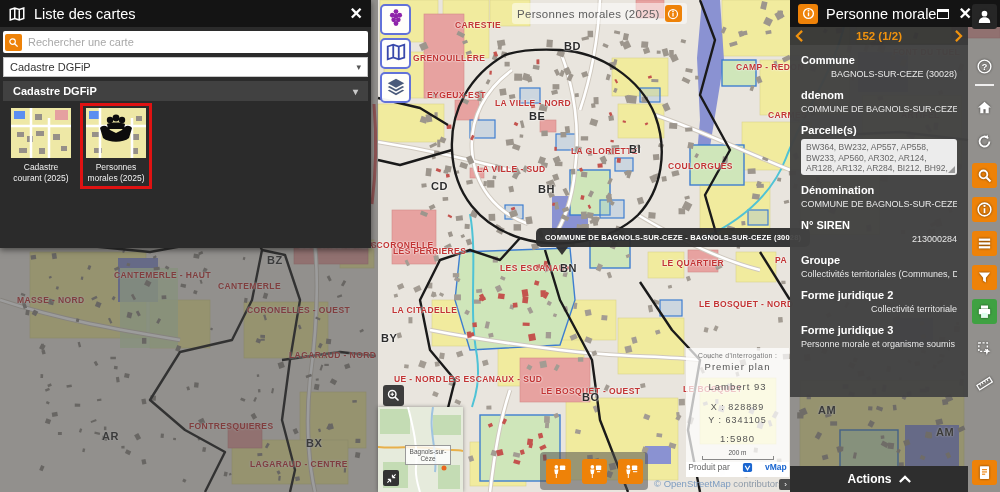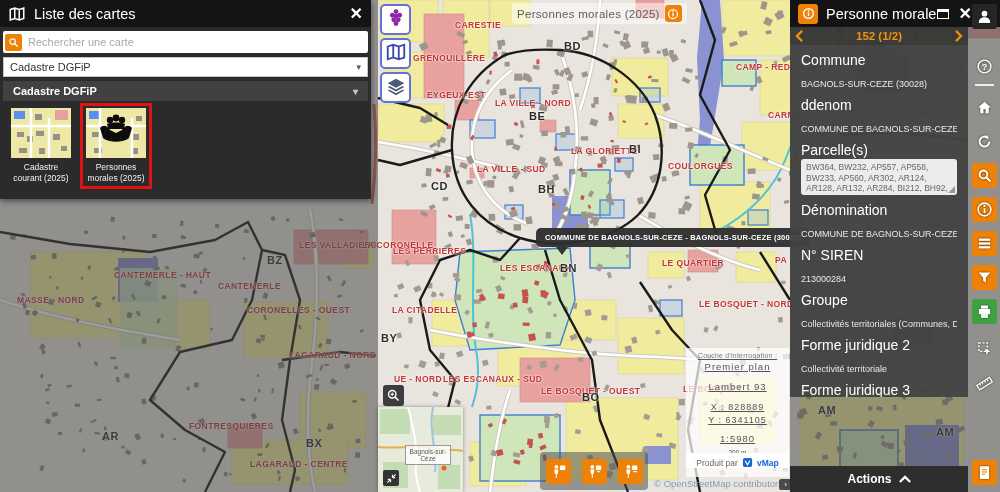--- a/index.html
+++ b/index.html
@@ -15,21 +15,21 @@
   .maplabel.section{color:#2c2c2c;font-size:11px;letter-spacing:.5px;}
   .dimover{position:absolute;top:0;height:492px;background:rgba(72,72,72,.54);}
   
   .hdr{position:absolute;height:27px;background:#141414;color:#fff;display:flex;
        align-items:center;padding:0 8px;}
   .hdr .ttl{font-size:14.5px;flex:1;margin-left:8px;white-space:nowrap;}
   .xbtn{color:#fff;font-size:16px;font-weight:bold;line-height:1;cursor:pointer;}
   .icon-or{width:20px;height:20px;border-radius:3px;background:#ee8208;display:flex;
            align-items:center;justify-content:center;flex:none;}
   
-  #left-panel{position:absolute;left:0;top:0;width:371px;height:199px;background:#2b2b2b;
+  #left-panel{position:absolute;left:0;top:0;width:371px;height:248px;background:#2b2b2b;
               box-shadow:0 2px 6px rgba(0,0,0,.5);}
   #lp-search{position:absolute;left:3px;top:31px;width:365px;height:22px;background:#fff;
              border-radius:2px;display:flex;align-items:center;padding:2px;}
   #lp-search input{border:0;outline:0;flex:1;font-size:11px;margin-left:4px;color:#333;
                    font-family:"Liberation Sans",sans-serif;}
   #lp-search input::placeholder{color:#a8a8a8;}
   .sq-or{width:17px;height:17px;background:#ee8208;border-radius:2px;display:flex;
          align-items:center;justify-content:center;flex:none;}
   #lp-select{position:absolute;left:3px;top:57px;width:365px;height:20px;background:#fff;
              border:1px solid #c6c6c6;font-size:11px;color:#333;display:flex;
@@ -47,23 +47,23 @@
   .chev{color:#c9c9c9;font-size:10px;}
   
   #rp-header{left:790px;top:0;width:226px;}
   #rp-nav{position:absolute;left:790px;top:27px;width:178px;height:18px;
           background:rgba(52,52,52,.92);display:flex;align-items:center;
           padding:0 5px;color:#f0920e;}
   #rp-pager{flex:1;text-align:center;font-size:11.5px;font-weight:bold;}
   #rp-body{position:absolute;left:790px;top:45px;width:178px;height:352px;
            background:rgba(66,66,66,.95);padding:9px 11px;overflow:hidden;}
   .field{margin-bottom:9px;}
-  .flabel{color:#fff;font-size:14px;font-weight:normal;line-height:12px;}
-  .fvalue{color:#e9e9e9;font-size:9px;line-height:12px;margin-top:12px;white-space:nowrap;
-          overflow:hidden;}
+  .flabel{color:#fff;font-size:11px;font-weight:bold;line-height:12px;}
+  .fvalue{color:#e9e9e9;font-size:9px;line-height:12px;margin-top:2px;white-space:nowrap;
+          overflow:hidden;text-align:right;}
   .ftextarea{background:#ececec;color:#666;font-size:8.5px;line-height:10.5px;
              border-radius:3px;padding:3px 5px;height:36px;overflow:hidden;position:relative;
              margin-top:3px;}
   .ftextarea::after{content:"";position:absolute;right:2px;bottom:2px;width:0;height:0;
              border-left:7px solid transparent;border-bottom:7px solid #999;}
   #rp-actions{position:absolute;left:790px;top:466px;width:178px;height:26px;
               background:#2e2e2e;color:#fff;display:flex;align-items:center;
               justify-content:center;font-size:12px;font-weight:bold;gap:7px;cursor:pointer;}
   
   .tbtn{position:absolute;left:972px;width:25px;height:25px;border-radius:3px;display:flex;
@@ -91,31 +91,31 @@
   #ov-label{position:absolute;left:27px;top:38px;width:46px;background:rgba(255,255,255,.8);
         border:1px solid #999;font-size:6.5px;color:#555;text-align:center;padding:2px 1px;}
   #ov-collapse{position:absolute;left:5px;top:63px;width:16px;height:16px;background:#333;
         border-radius:2px;display:flex;align-items:center;justify-content:center;cursor:pointer;}
   #quicklink-tray{position:absolute;left:540px;top:452px;width:108px;height:38px;
         background:rgba(80,80,80,.55);border-radius:4px;display:flex;align-items:center;
         justify-content:center;gap:11px;}
   .qbtn{width:25px;height:25px;background:#ee8208;border-radius:3px;display:flex;
         align-items:center;justify-content:center;cursor:pointer;}
   #coords-box{position:absolute;left:686px;top:348px;width:103px;height:129px;
-        background:rgba(255,255,255,.72);text-align:center;color:#555;text-decoration:underline;}
+        background:rgba(255,255,255,.72);text-align:center;color:#555;}
   #coords-box .small{font-size:6.8px;color:#777;margin-top:4px;letter-spacing:.3px;}
   #coords-box .med{font-size:9.5px;margin-top:2px;letter-spacing:1px;}
   #coords-box .crd{font-size:9px;letter-spacing:1px;margin-top:3px;}
   #scalebar{margin:5px auto 0;width:72px;}
   #scalebar .lab{font-size:6.5px;color:#555;}
   #scalebar .bar{height:4px;border-left:1px solid #888;border-right:1px solid #888;
         border-bottom:1px solid #888;}
-  #credit-bar{position:absolute;left:0;bottom:9px;width:100%;height:15px;
-        background:rgba(255,255,255,.95);display:flex;align-items:flex-end;justify-content:center;
-        gap:4px;font-size:8.5px;color:#666;}
+  #credit-bar{position:absolute;left:0;bottom:0;width:100%;height:15px;
+        background:rgba(255,255,255,.95);display:flex;align-items:flex-start;justify-content:center;
+        gap:12px;font-size:8.5px;color:#666;}
   #credit-bar b{color:#1a66d0;}
   #osm-attrib{position:absolute;left:654px;top:478px;font-size:9.5px;white-space:nowrap;}
   #osm-attrib .lnk{color:#7d9cc0;}
   #osm-attrib .rst{color:#8d9aa8;}
   #attrib-btn{position:absolute;left:779px;top:479px;width:13px;height:11px;background:#4a4a4a;
         border-radius:2px;color:#fff;font-size:8px;line-height:11px;text-align:center;cursor:pointer;}
 </style>
 </head>
 <body>
 

